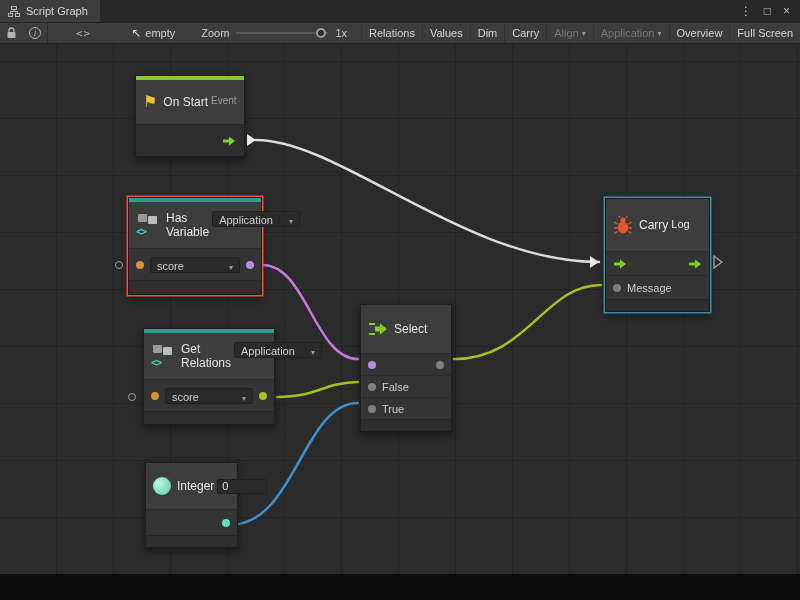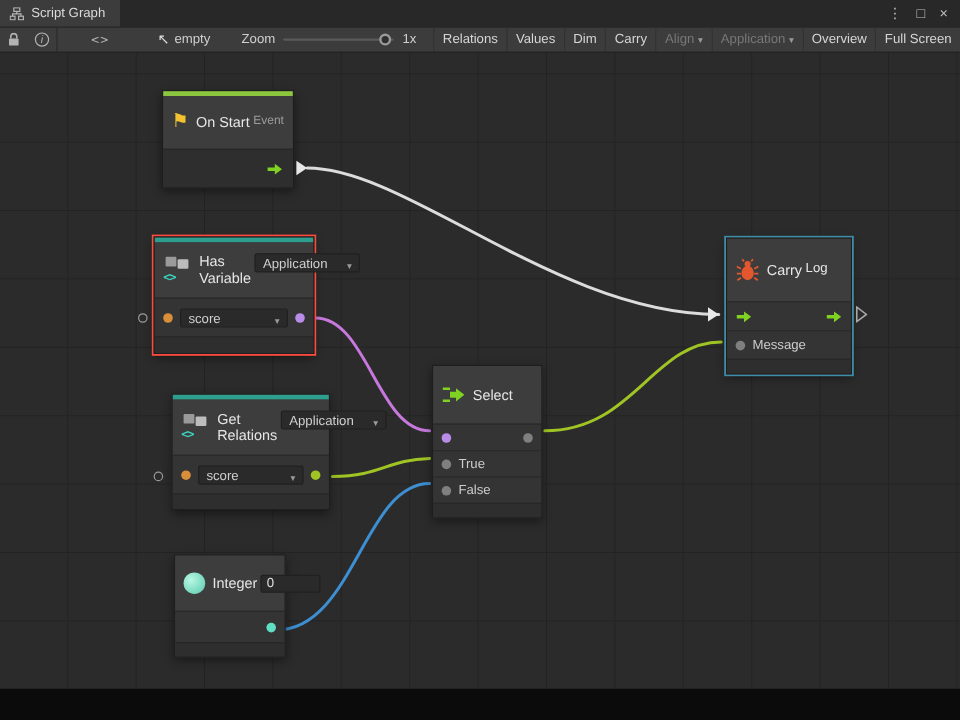--- a/index.html
+++ b/index.html
@@ -238,25 +238,25 @@
         </svg>
         <span class="node-title">Select</span>
       </div>
       <div class="node-row" style="height:22px;">
         <span class="dot dot-purple"></span>
         <span class="spacer"></span>
         <span class="dot dot-gray"></span>
       </div>
       <div class="node-row" style="height:22px;">
         <span class="dot dot-gray"></span>
-        <span>True</span>
+        <span>False</span>
       </div>
       <div class="node-row" style="height:22px;">
         <span class="dot dot-gray"></span>
-        <span>False</span>
+        <span>True</span>
       </div>
       <div class="node-footer"></div>
     </div>
 
     <div class="node" style="left:145px; top:418px; width:93px; height:86px;">
       <div class="node-header" style="height:46px;">
         <span class="int-circle"></span>
         <div class="hdr-col">
           <span class="node-title">Integer</span>
           <input class="int-input" value="0" style="">

